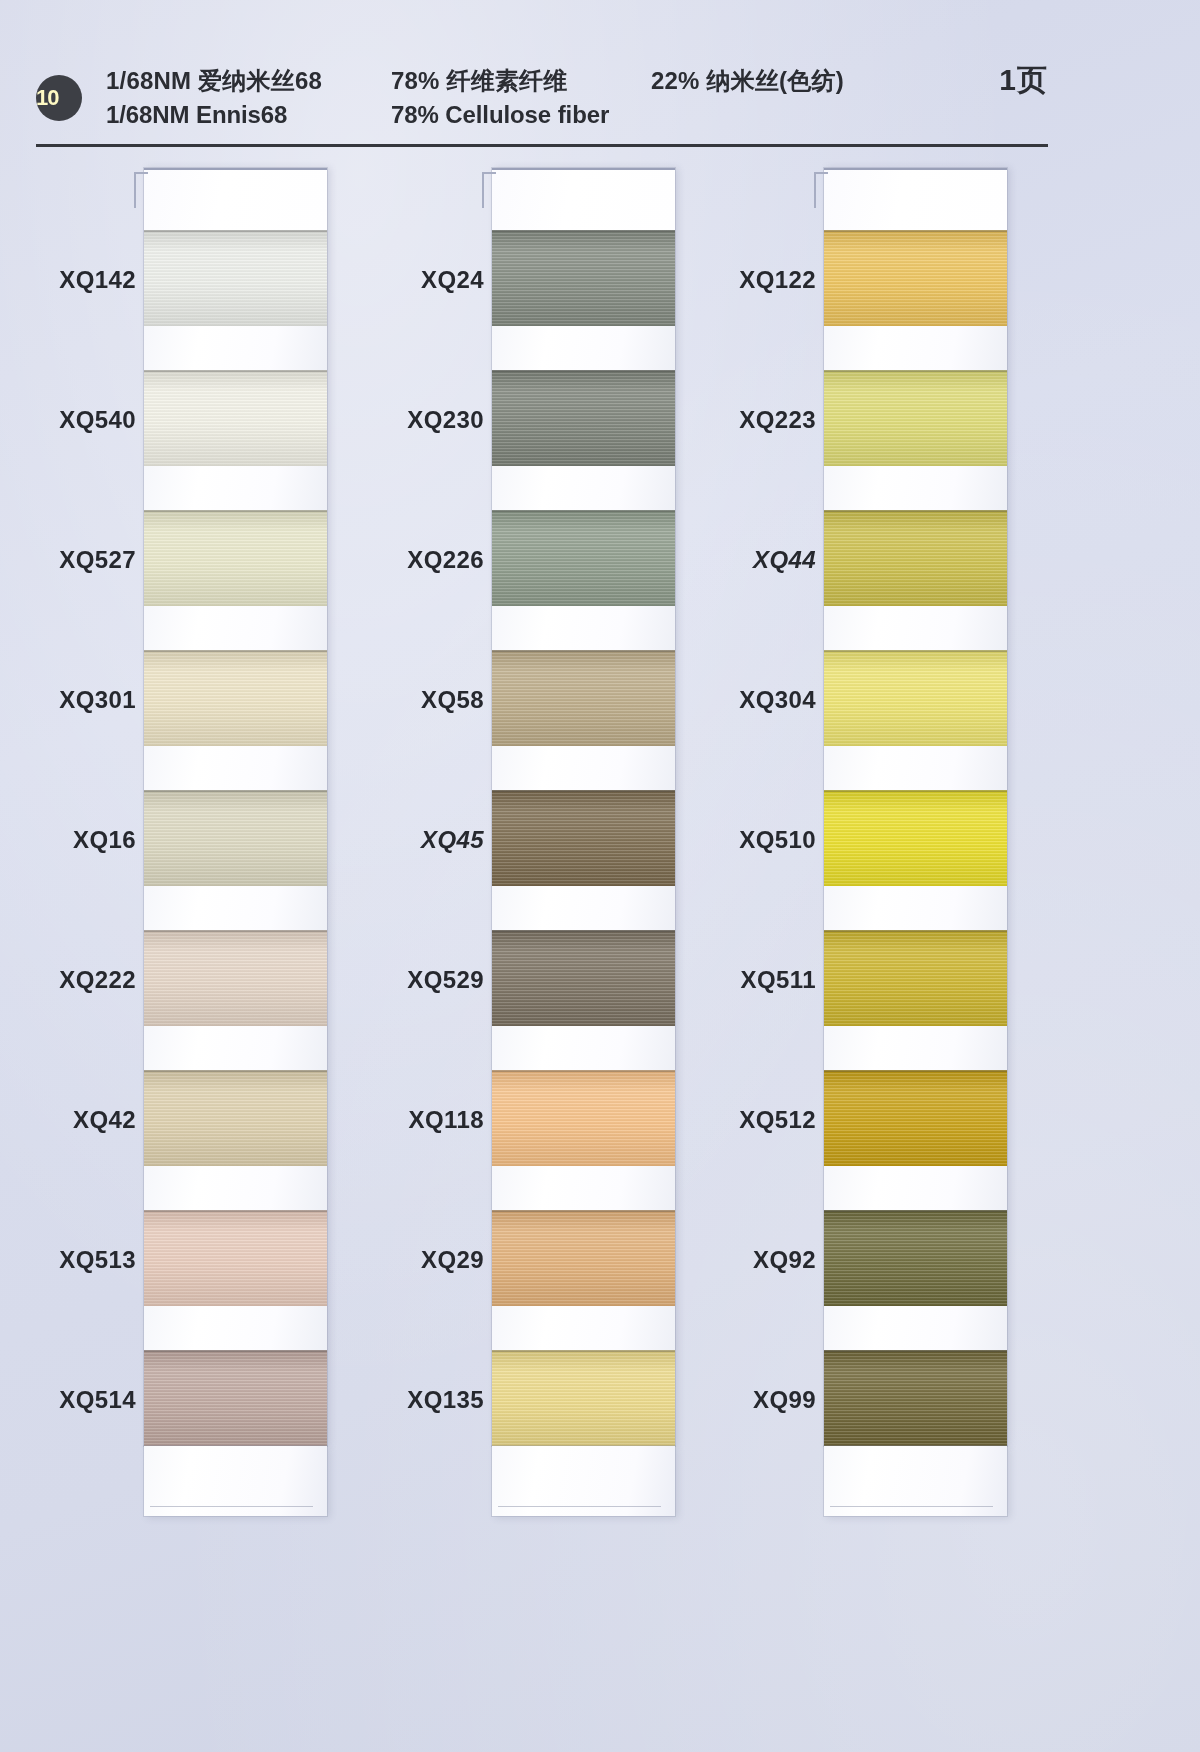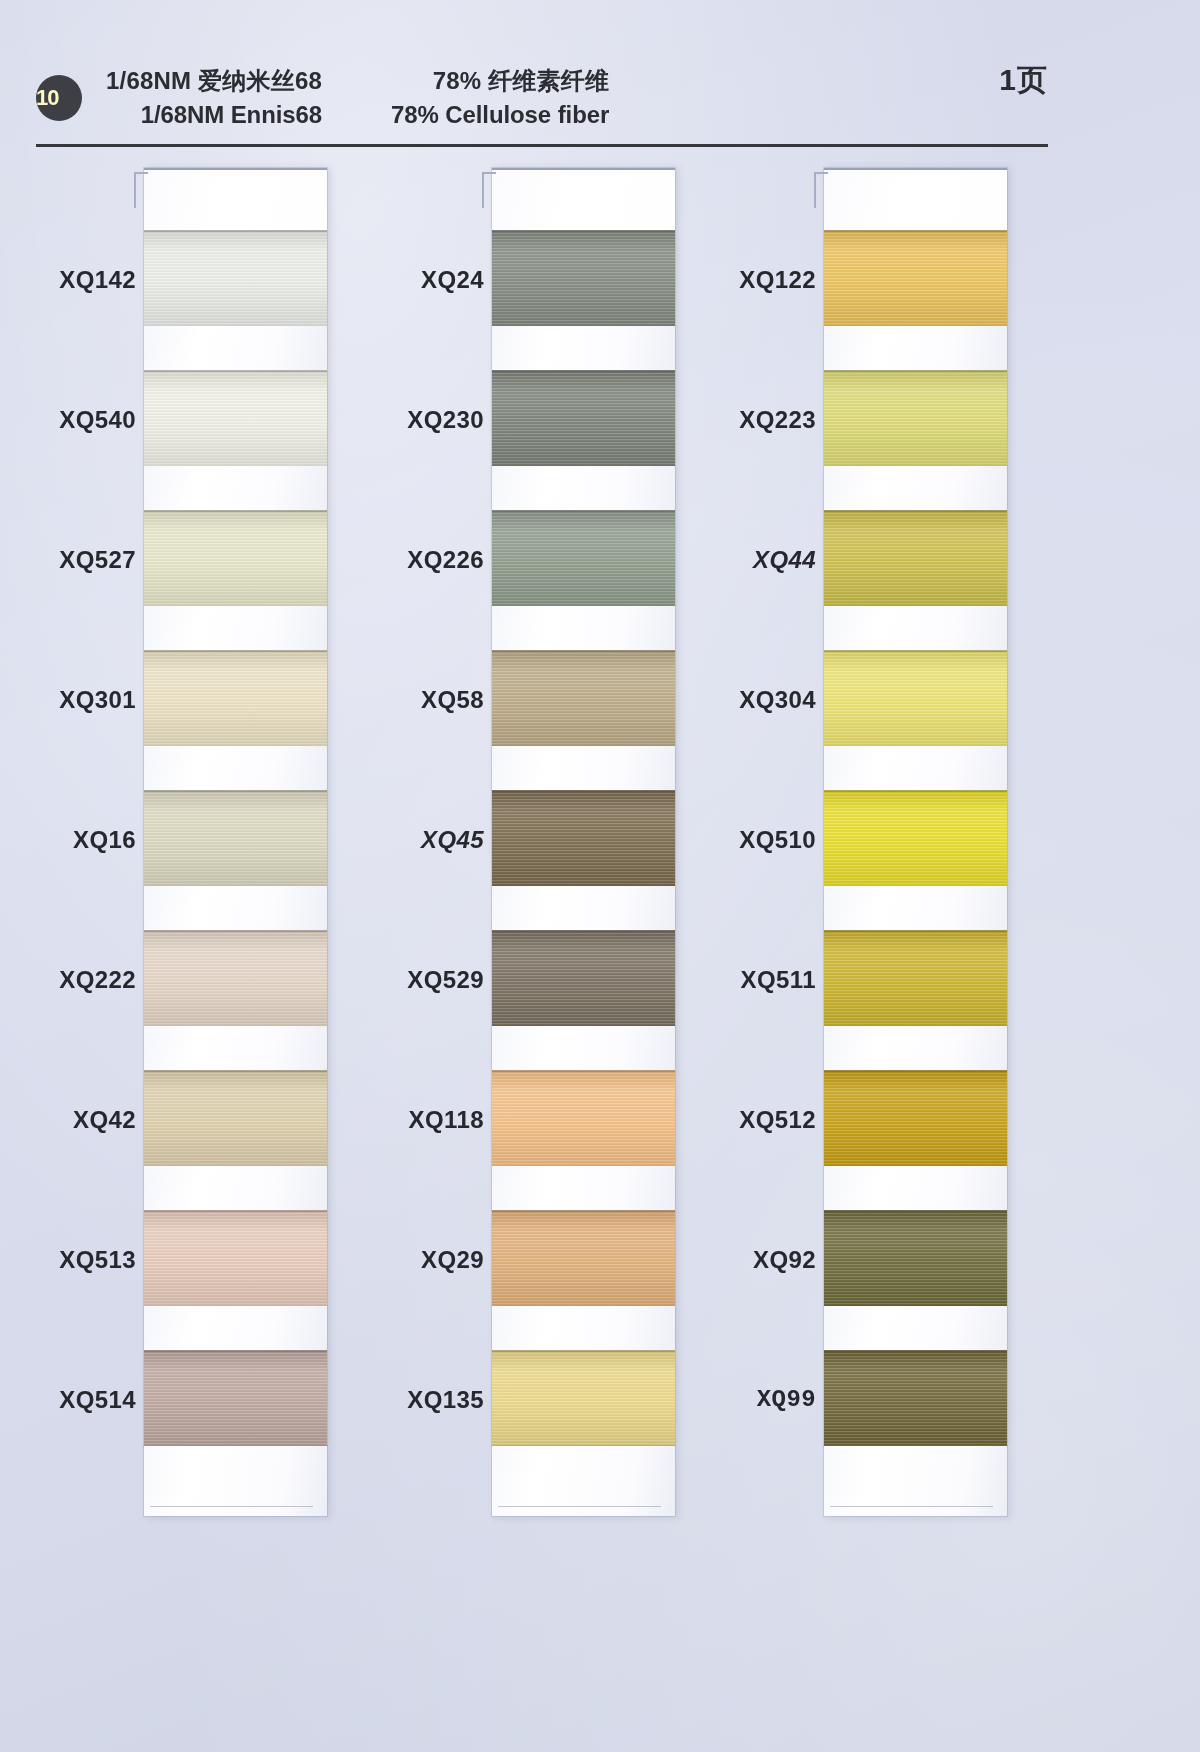--- a/index.html
+++ b/index.html
@@ -53,21 +53,20 @@
     letter-spacing: -1px;
   }
   .hdr-col {
     position: absolute;
     top: 8px;
   }
   .hdr-line {
     color: #2b2d33;
     font-weight: bold;
     white-space: nowrap;
-    text-align: right;
   }
   .hdr-cn {
     font-size: 24px;
     line-height: 34px;
     letter-spacing: 0.2px;
   }
   .hdr-en {
     font-size: 24px;
     line-height: 34px;
     letter-spacing: -0.1px;
@@ -225,20 +224,21 @@
       <div class="hdr-line hdr-cn">1/68NM 爱纳米丝68</div>
       <div class="hdr-line hdr-en">1/68NM Ennis68</div>
     </div>
 
     <div class="hdr-col hdr-c2">
       <div class="hdr-line hdr-cn">78% 纤维素纤维</div>
       <div class="hdr-line hdr-en">78% Cellulose fiber</div>
     </div>
 
     <div class="hdr-col hdr-c3">
+      <div class="hdr-line hdr-cn">22% 纳米丝(色纺)</div>
     </div>
 
     <div class="hdr-page">1页</div>
 
     <div class="hdr-rule"></div>
   </div>
 
   <div id="columns-host">
       <div class="column col-1">
         <div class="label" style="top: 98px;">XQ142</div>
@@ -424,21 +424,21 @@
       </div>
       <div class="column col-3">
         <div class="label" style="top: 98px;">XQ122</div>
         <div class="label" style="top: 238px;">XQ223</div>
         <div class="label" style="top: 378px; font-style: italic;">XQ44</div>
         <div class="label" style="top: 518px;">XQ304</div>
         <div class="label" style="top: 658px;">XQ510</div>
         <div class="label" style="top: 798px;">XQ511</div>
         <div class="label" style="top: 938px;">XQ512</div>
         <div class="label" style="top: 1078px;">XQ92</div>
-        <div class="label" style="top: 1218px; font-family: Liberation Mono, monospace;">XQ99</div>
+        <div class="label" style="top: 1218px;">XQ99</div>
         <div class="strip" style="height: 1278px;">
           <div class="strip-top-edge"></div>
           <div class="strip-corner"></div>
           <div class="swatch-list" style="top: 62px;">
             <div class="row">
               <div class="band" style="height: 96px; background: rgb(237, 195, 90);">
                 <div class="edge-top"></div>
                 <div class="thread"></div>
                 <div class="sheen"></div>
               </div>

